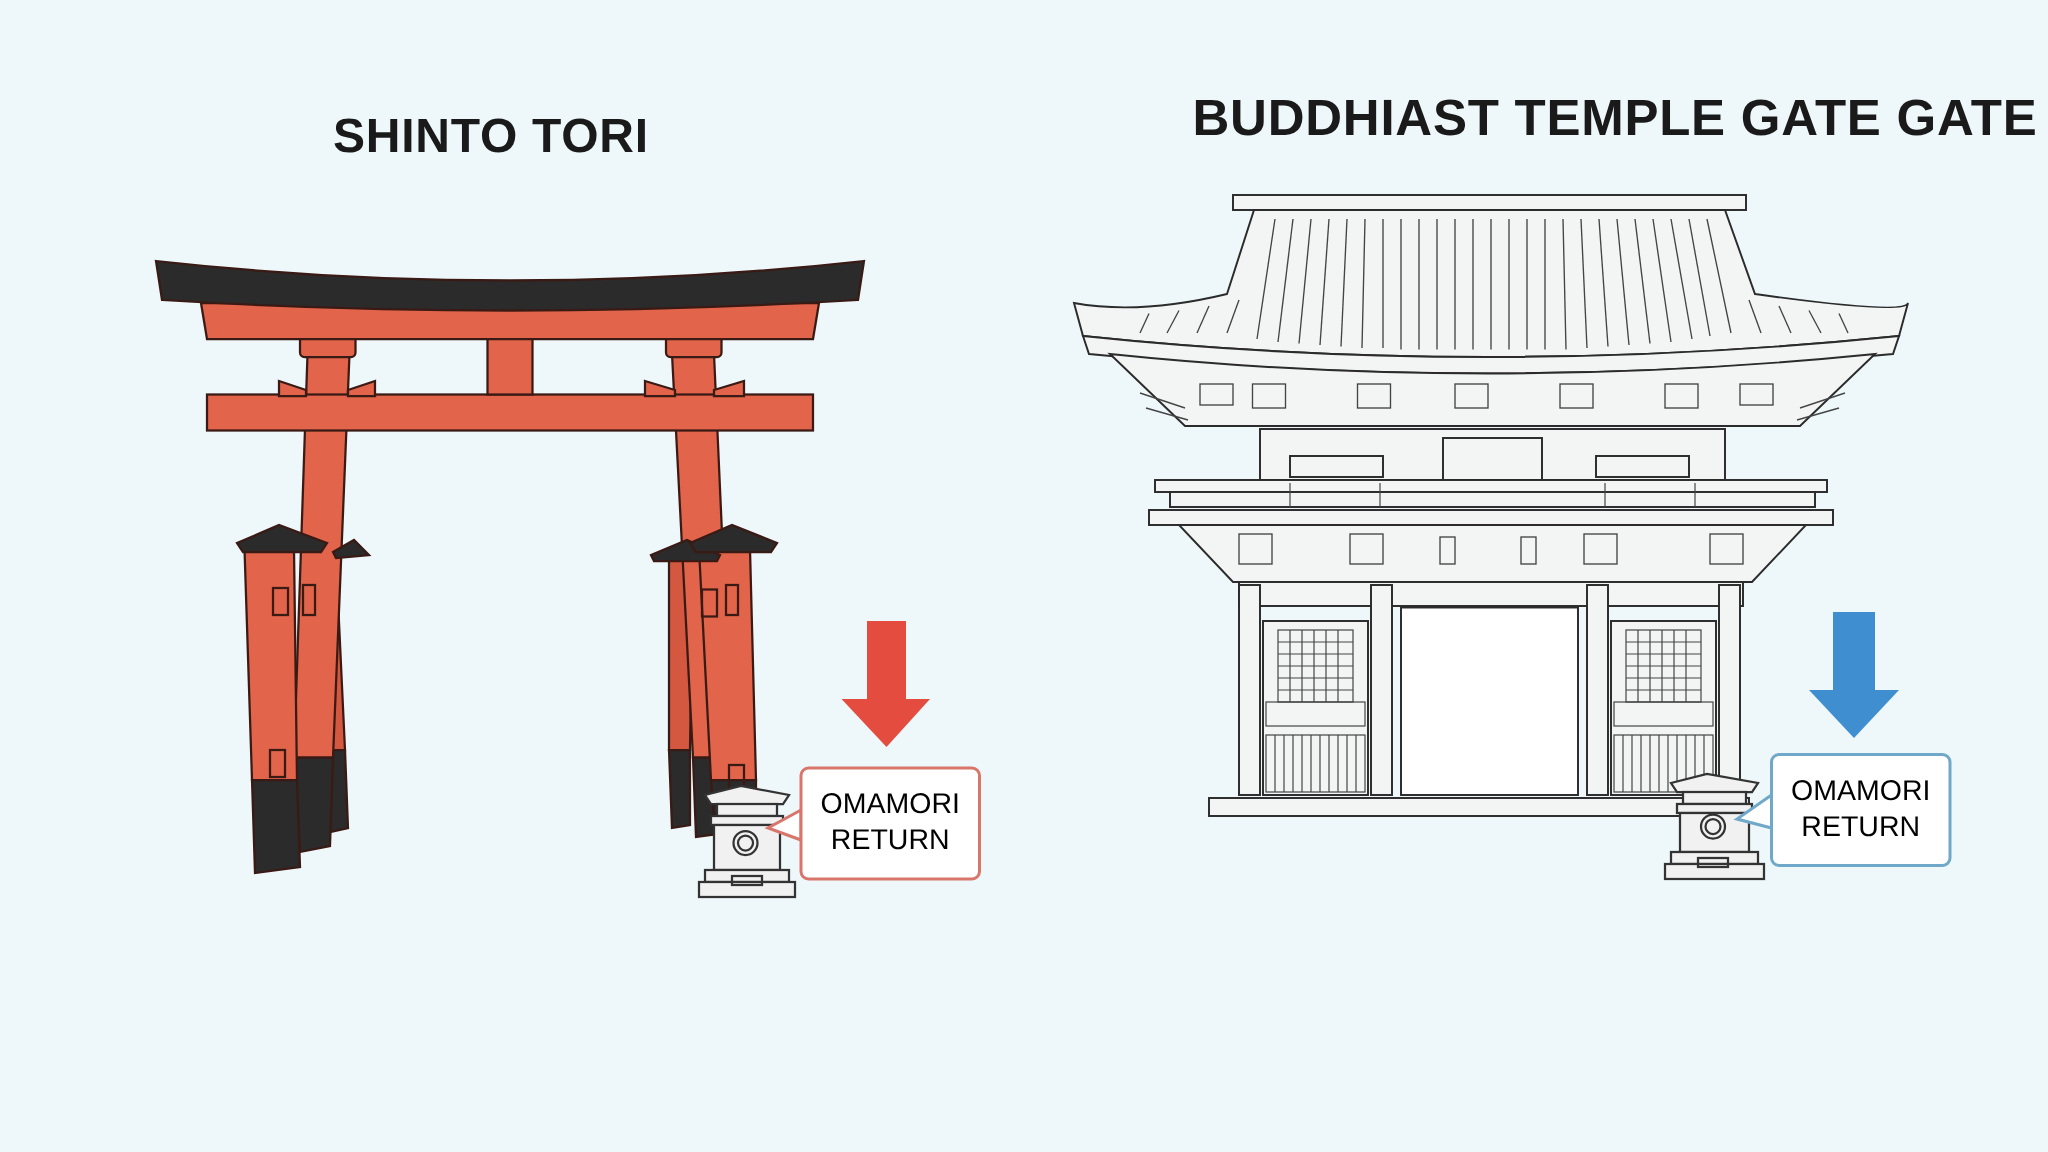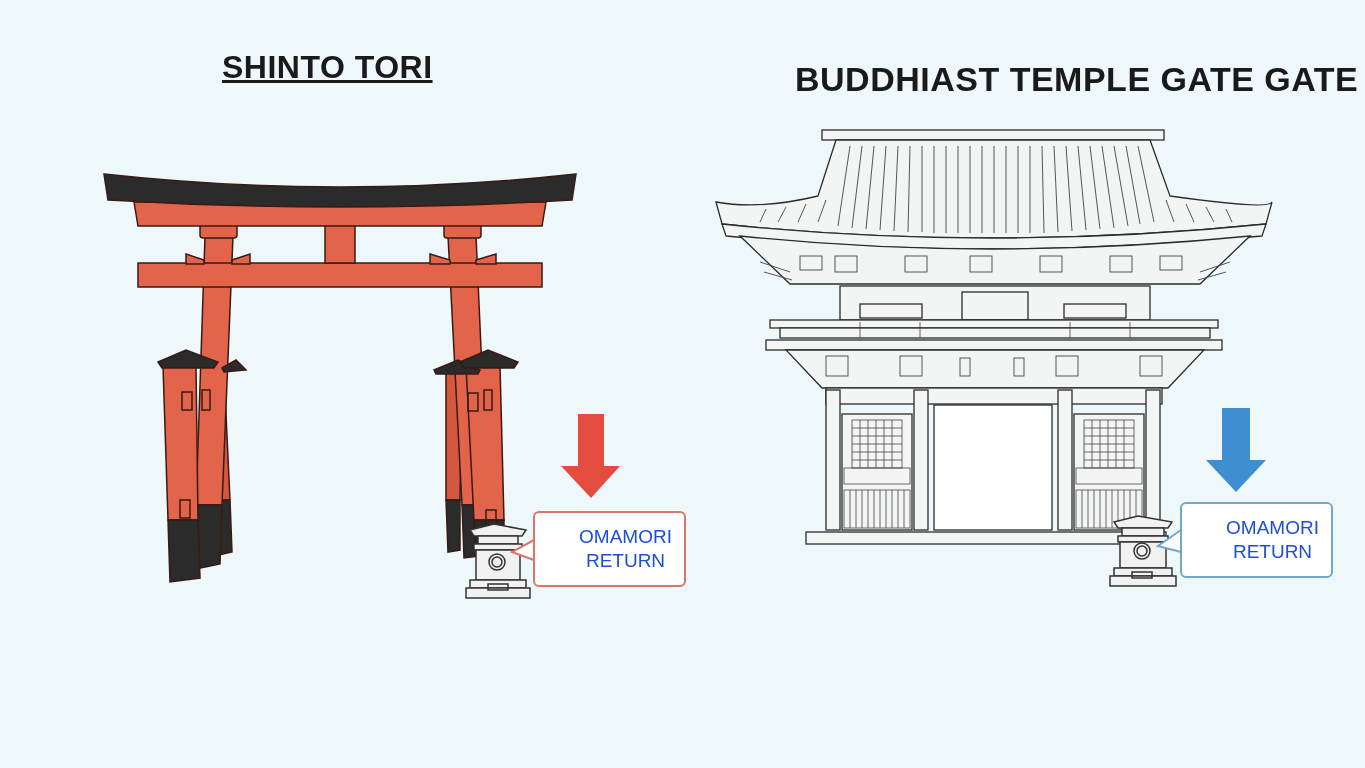--- a/index.html
+++ b/index.html
@@ -6,27 +6,27 @@
   body {
     width:1365px; height:768px; overflow:hidden;
     background:#eef8fb;
     font-family:"Liberation Sans", "DejaVu Sans", sans-serif;
     position:relative;
   }
   .title {
     position:absolute; font-weight:bold; color:#1a1a1a;
     letter-spacing:0.5px; white-space:nowrap;
   }
-  #title-left { left:222px; top:49px; font-size:32px;text-decoration:underline; }
+  #title-left { left:222px; top:72px; font-size:32px; }
   #title-right { left:795px; top:60px; font-size:34px; }
   svg.art { position:absolute; left:0; top:0; }
   .callout {
     position:absolute; background:#fff; border-radius:6px;
     display:flex; flex-direction:column; align-items:center; justify-content:center;
-    font-size:19px; color:#1d4ed8; line-height:24px; text-align:center;padding-left:32px;
+    font-size:19px; color:#000000; line-height:24px; text-align:center;
   }
   #callout-left { left:533px; top:511px; width:117px; height:72px; border:2px solid #d9766b; }
   #callout-right { left:1180px; top:502px; width:117px; height:72px; border:2px solid #6fa8c9; }
 </style>
 </head>
 <body>
 
 <div class="title" id="title-left">SHINTO TORI</div>
 <div class="title" id="title-right">BUDDHIAST TEMPLE GATE GATE</div>
 

